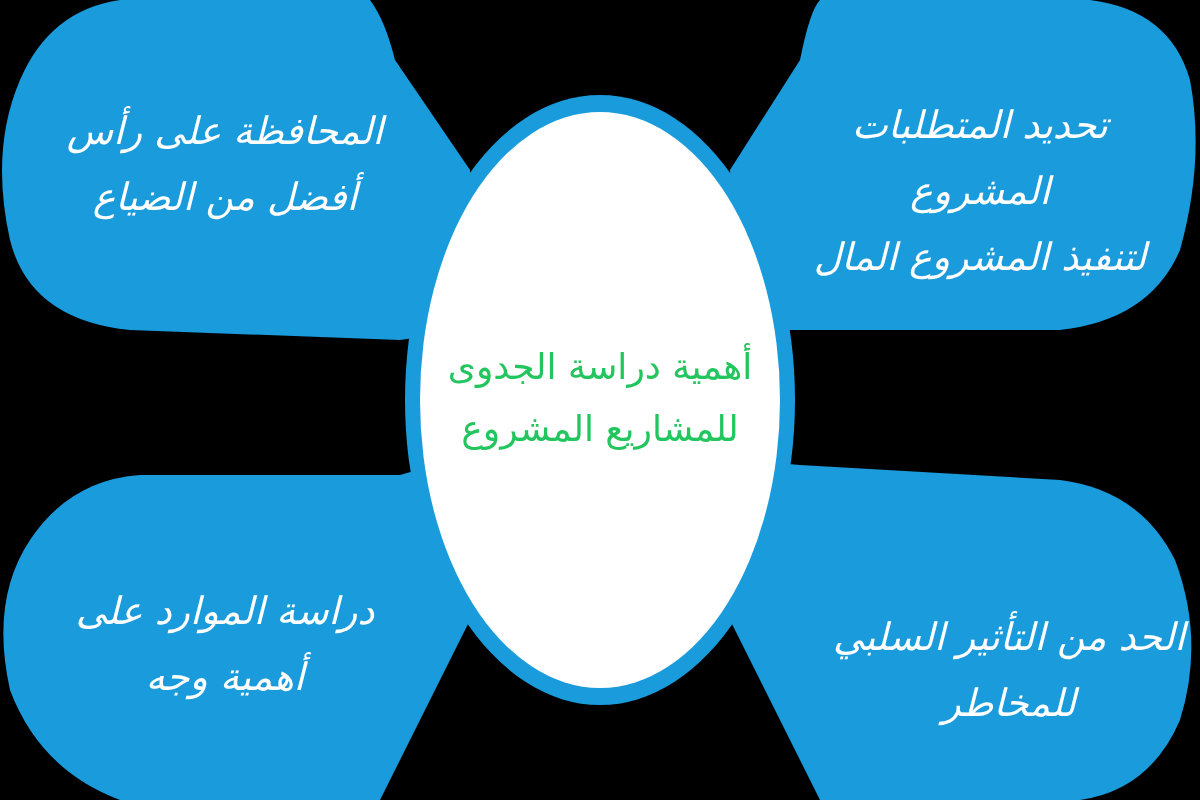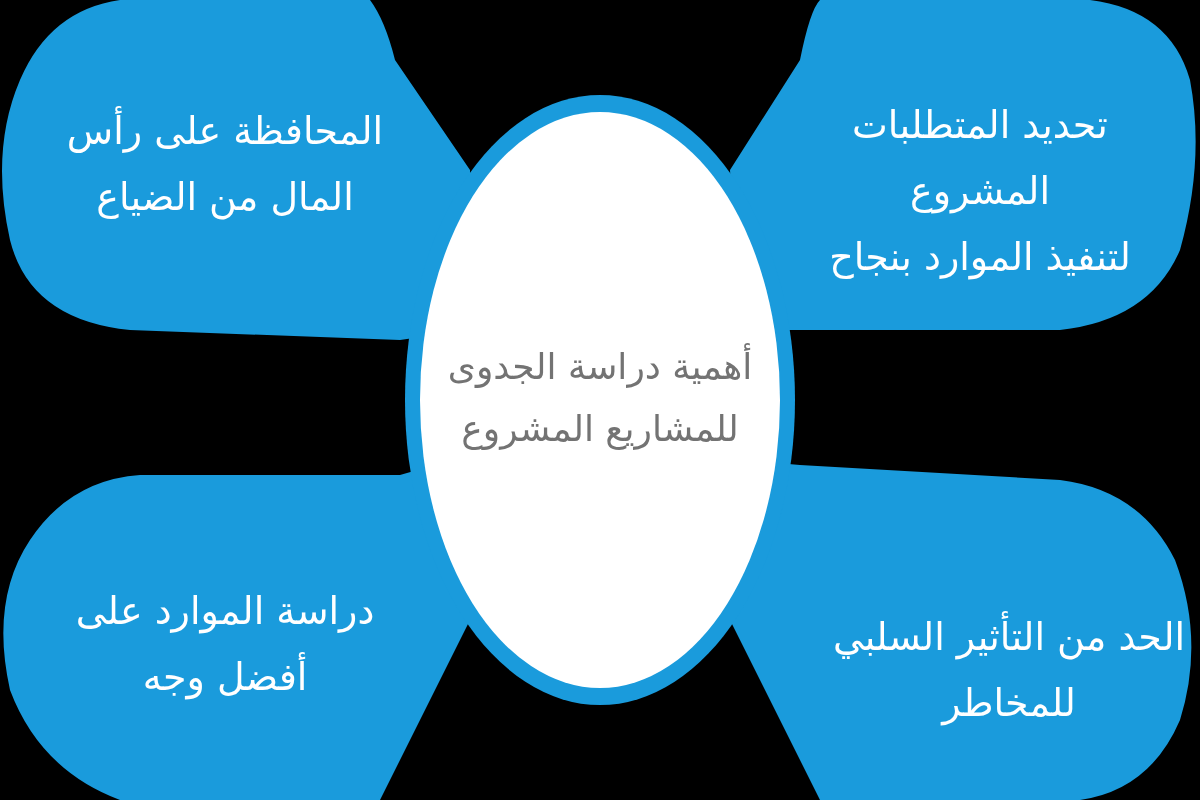--- a/index.html
+++ b/index.html
@@ -1,19 +1,19 @@
 <!DOCTYPE html>
 <html><head>
 <meta charset="utf-8">
 <style>
   html, body { margin:0; padding:0; }
   body { width:1200px; height:800px; background:#000; overflow:hidden; position:relative; font-family:"DejaVu Sans", sans-serif; }
   svg.bg { position:absolute; left:0; top:0; }
-  .label { position:absolute; color:#fff; font-size:38px; line-height:66px; text-align:center; direction:rtl; font-family:"DejaVu Sans", sans-serif; font-weight:400; }
-  .center-label { position:absolute; color:#737373; font-size:36px; line-height:62px; text-align:center; direction:rtl; font-family:"DejaVu Sans", sans-serif; }
+  .label { position:absolute; color:#fff; font-size:38px; line-height:66px; text-align:center; direction:rtl; font-family:"DejaVu Sans", sans-serif; font-weight:400;font-style:italic; }
+  .center-label { position:absolute; color:#22c55e; font-size:36px; line-height:62px; text-align:center; direction:rtl; font-family:"DejaVu Sans", sans-serif; }
 </style>
 </head>
 <body>
 
 <svg class="bg" width="1200" height="800" viewBox="0 0 1200 800">
 
   <path fill="#1a9bdc" d="M120,0 L370,0 Q385,20 395,60 L470,170 L470,330 L400,340 L130,330 Q30,320 10,240 Q-10,150 20,80 Q50,10 120,0 Z"></path>
 
   <path fill="#1a9bdc" d="M820,0 L1090,0 Q1170,10 1190,80 Q1205,160 1180,250 Q1150,320 1060,330 L790,330 L740,340 L730,170 L800,60 Q810,10 820,0 Z"></path>
 
@@ -25,28 +25,28 @@
   <ellipse cx="600" cy="400" rx="180" ry="288" fill="#ffffff"></ellipse>
 </svg>
 
 <div class="center-label" style="left:420px; top:336px; width:360px;">
   <div>أهمية دراسة الجدوى</div>
   <div>للمشاريع المشروع</div>
 </div>
 
 <div class="label" style="left:40px; top:98px; width:370px;">
   <div>المحافظة على رأس</div>
-  <div>المال من الضياع</div>
+  <div>أفضل من الضياع</div>
 </div>
 
 <div class="label" style="left:780px; top:92px; width:400px;">
   <div>تحديد المتطلبات المشروع</div>
-  <div>لتنفيذ الموارد بنجاح</div>
+  <div>لتنفيذ المشروع المال</div>
 </div>
 
 <div class="label" style="left:40px; top:578px; width:370px;">
   <div>دراسة الموارد على</div>
-  <div>أفضل وجه</div>
+  <div>أهمية وجه</div>
 </div>
 
 <div class="label" style="left:804px; top:604px; width:410px;">
   <div>الحد من التأثير السلبي للمخاطر</div>
 </div>
 
 </body></html>

